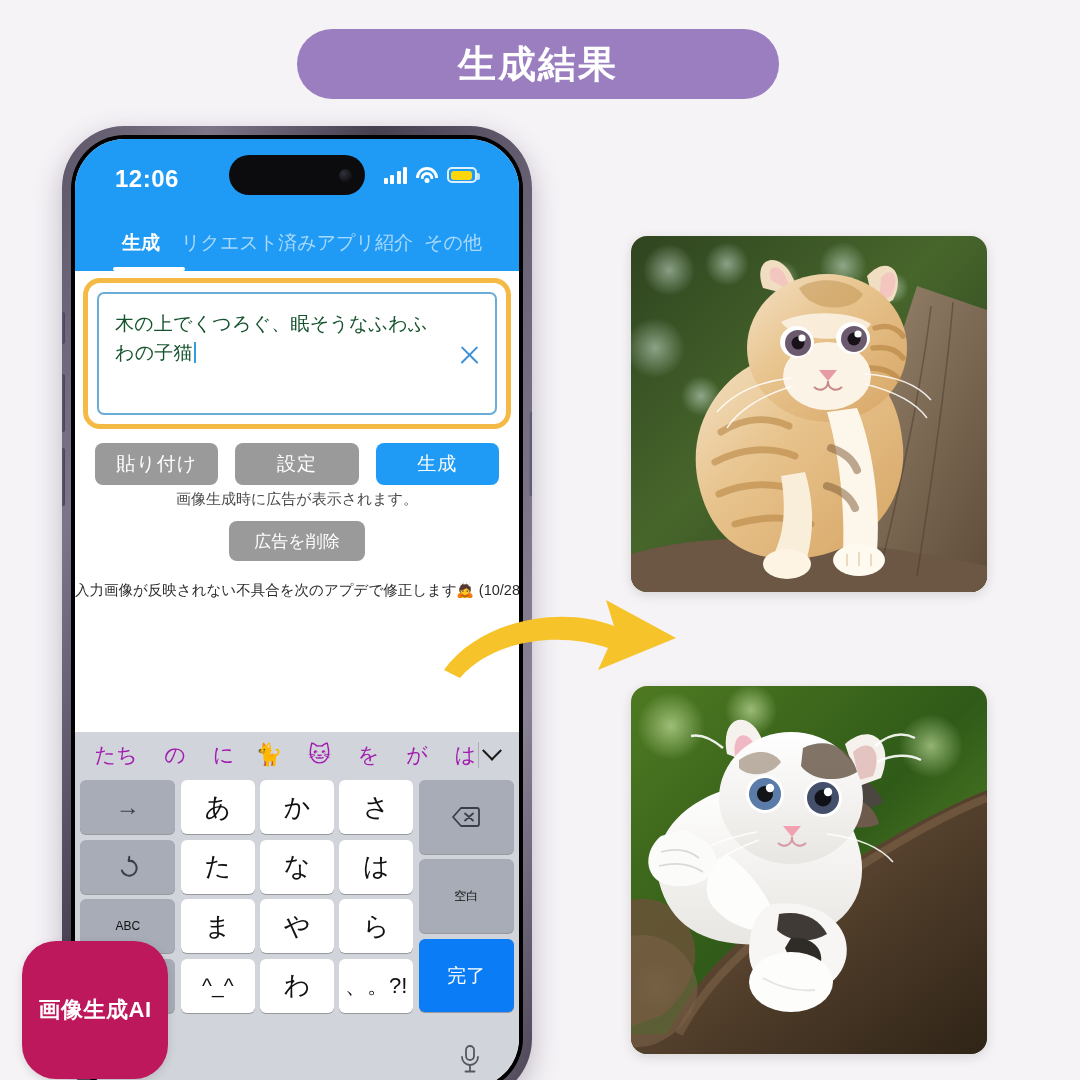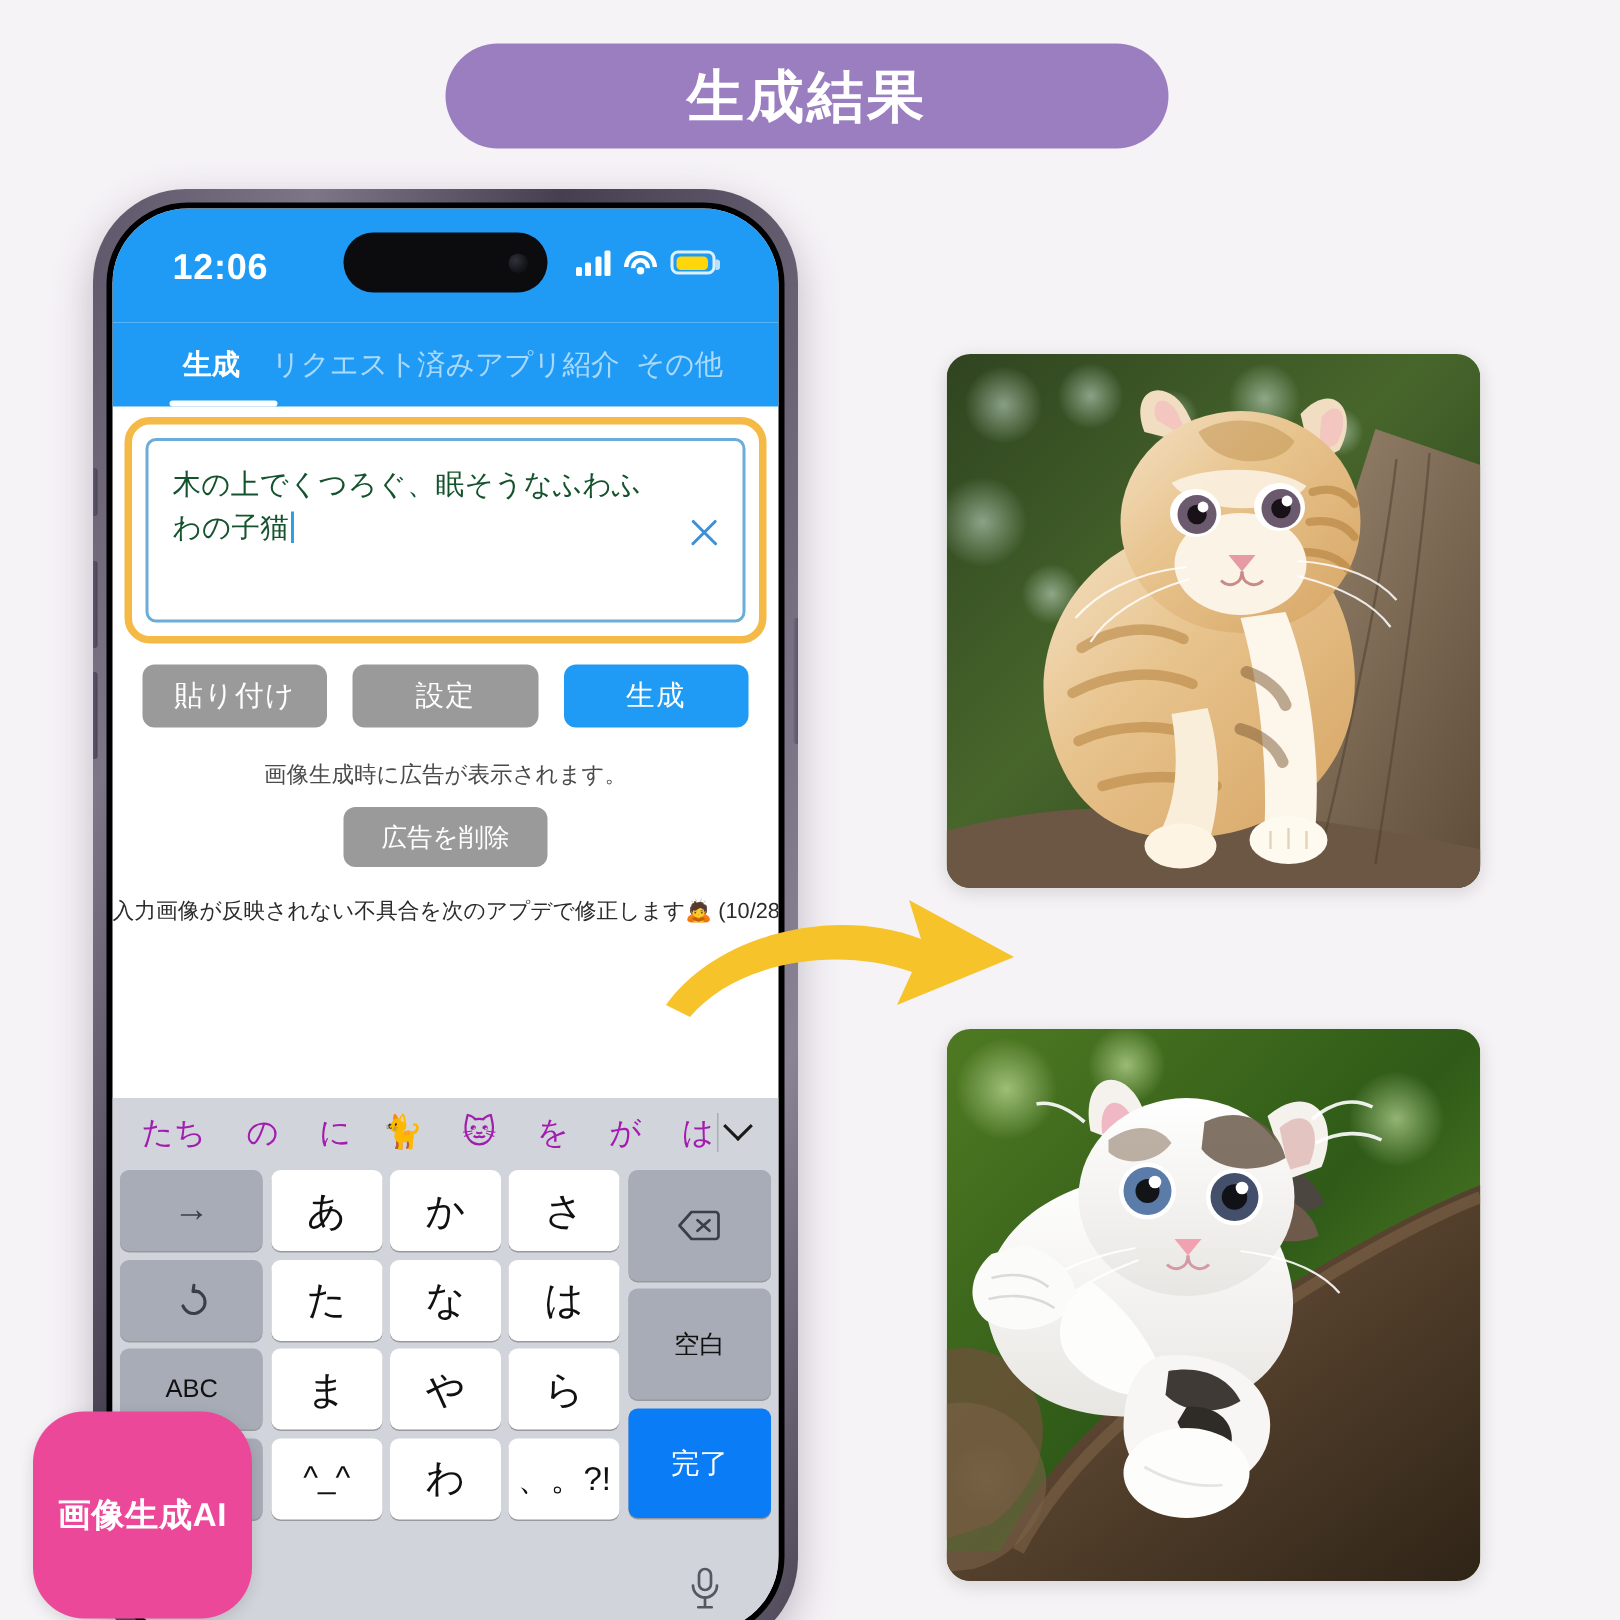--- a/index.html
+++ b/index.html
@@ -115,21 +115,21 @@
   .clear-x::before { transform: rotate(45deg); }
   .clear-x::after  { transform: rotate(-45deg); }
 
   
   .actions { display: flex; gap: 17px; padding: 14px 20px 0 20px; }
   .act-btn { flex: 1; height: 42px; border-radius: 8px; display: flex;
     align-items: center; justify-content: center; font-size: 19px;
     color: #fff; background: #9a9a9a; letter-spacing: 1px; }
   .act-btn.primary { background: #1f9bf6; }
 
-  .note { text-align: center; font-size: 15px; color: #4a4a4a; margin-top: 22px; }
+  .note { text-align: center; font-size: 15px; color: #4a4a4a; margin-top: 5px; }
   .remove-ad { margin: 12px auto 0 auto; width: 136px; height: 40px; border-radius: 8px;
     background: #9a9a9a; color: #fff; font-size: 17px;
     display: flex; align-items: center; justify-content: center; }
   .notice { text-align: center; font-size: 14.5px; color: #2b2b2b; margin-top: 20px;
     white-space: nowrap; }
 
   
   .keyboard { position: absolute; left: 0; right: 0; bottom: 0; height: 356px;
     background: #d1d4da; }
   .predict { height: 46px; display: flex; align-items: center;
@@ -139,36 +139,36 @@
   .predict .divider { width: 1px; height: 26px; background: #a9adb5; margin-left: 2px; }
   .chev { width: 26px; display:flex; align-items:center; justify-content:center; }
   .chev span { display: block; width: 14px; height: 14px; border-right: 2.6px solid #1a1a1a;
     border-bottom: 2.6px solid #1a1a1a; transform: rotate(45deg) translate(-3px,-3px); }
 
   .keys { padding: 2px 5px 0 5px; }
   .key { flex: 1; background: #fff; border-radius: 6px; display: flex;
     align-items: center; justify-content: center; font-size: 26px; color: #111;
     box-shadow: 0 1px 0 rgba(0,0,0,.28); }
   .key.fn { background: #a7acb6; }
-  .key.fn.small { font-size: 17px; }
+  .key.fn.small { font-size: 12px; }
   .key.blue { background: #0a7cf6; color: #fff; font-size: 19px; }
   .key.tall { height: 113.5px; }
   .kgrid { display: flex; gap: 5.5px; }
   .kleft { width: 22%; display:flex; flex-direction: column; gap:5.5px; }
   .kmid  { flex: 1; display: flex; flex-direction: column; gap: 5.5px; }
   .kright{ width: 22%; display:flex; flex-direction: column; gap:5.5px; }
   .mid-row { display: flex; gap: 5.5px; height: 54px; }
   .arrow-r { font-size: 24px; color: #3a3f47; }
   .bksp svg, .undo svg, .globe svg { display:block; }
   .mic { position: absolute; right: 36px; bottom: 14px; width: 26px; height: 30px; }
 
   
   .app-badge {
     position: absolute; left: 22px; top: 941px; width: 146px; height: 138px;
-    background: #ec4899; border-radius: 34px;
+    background: #be185d; border-radius: 34px;
     display: flex; align-items: center; justify-content: center;
     box-shadow: 0 3px 10px rgba(0,0,0,.12);
   }
   .app-badge .t { color: #fff; font-size: 22px; font-weight: bold; letter-spacing: .5px; }
 
   
   .arrow-svg { position: absolute; left: 438px; top: 578px; width: 250px; height: 110px; }
 
   
   .result { position: absolute; border-radius: 16px; overflow: hidden;

